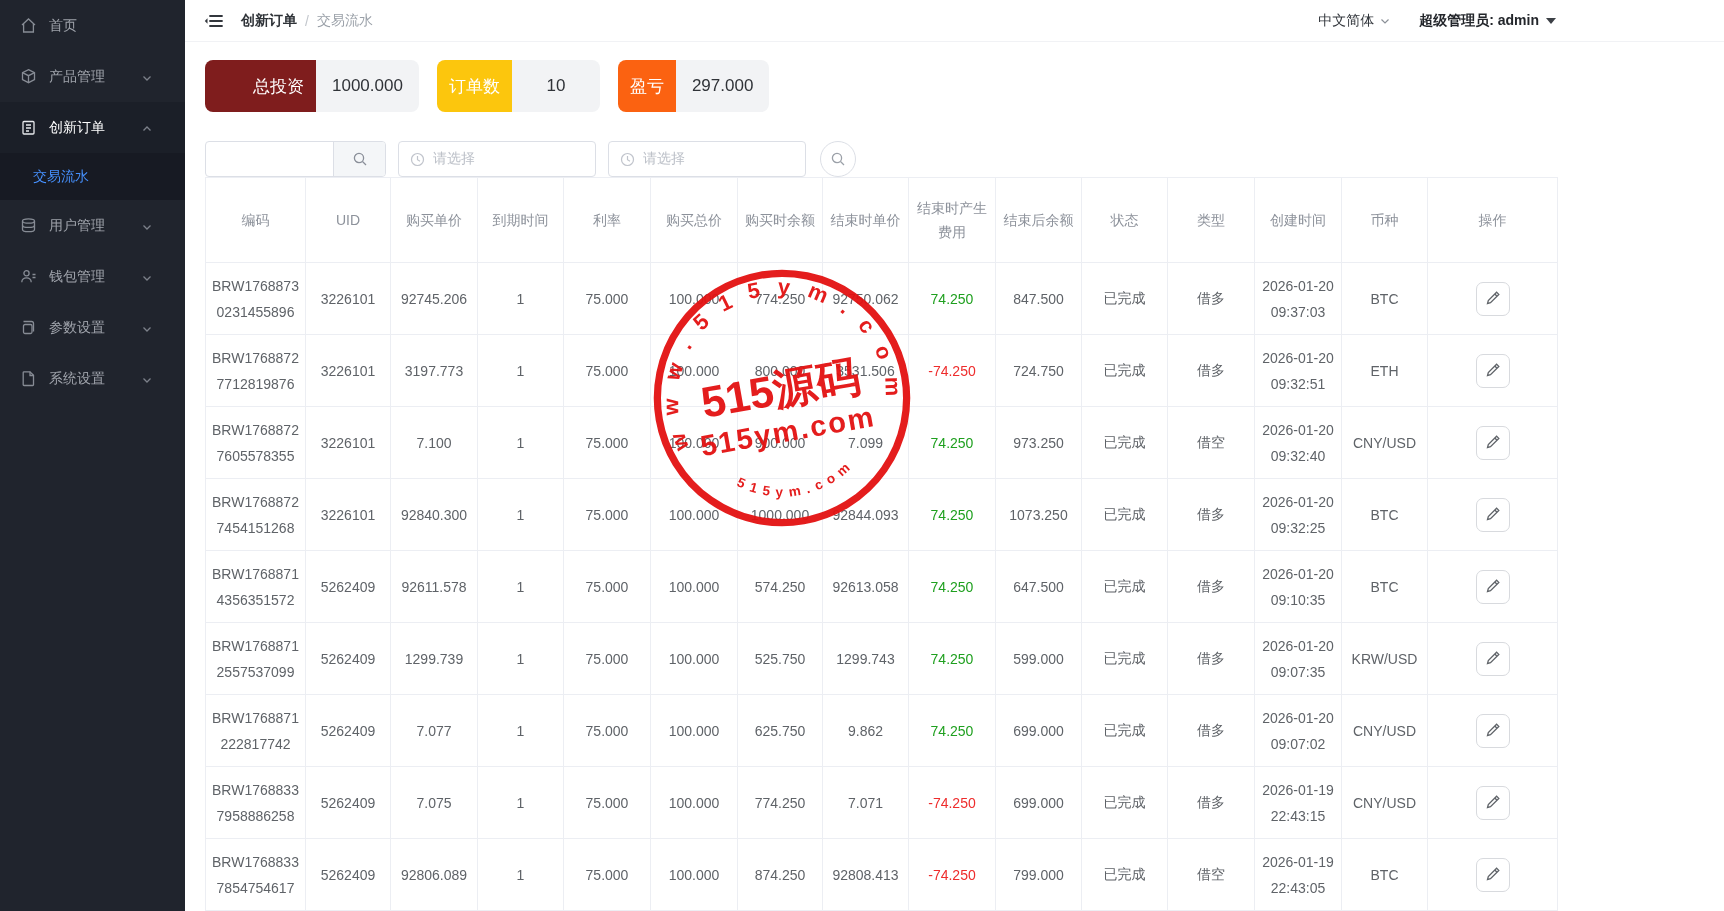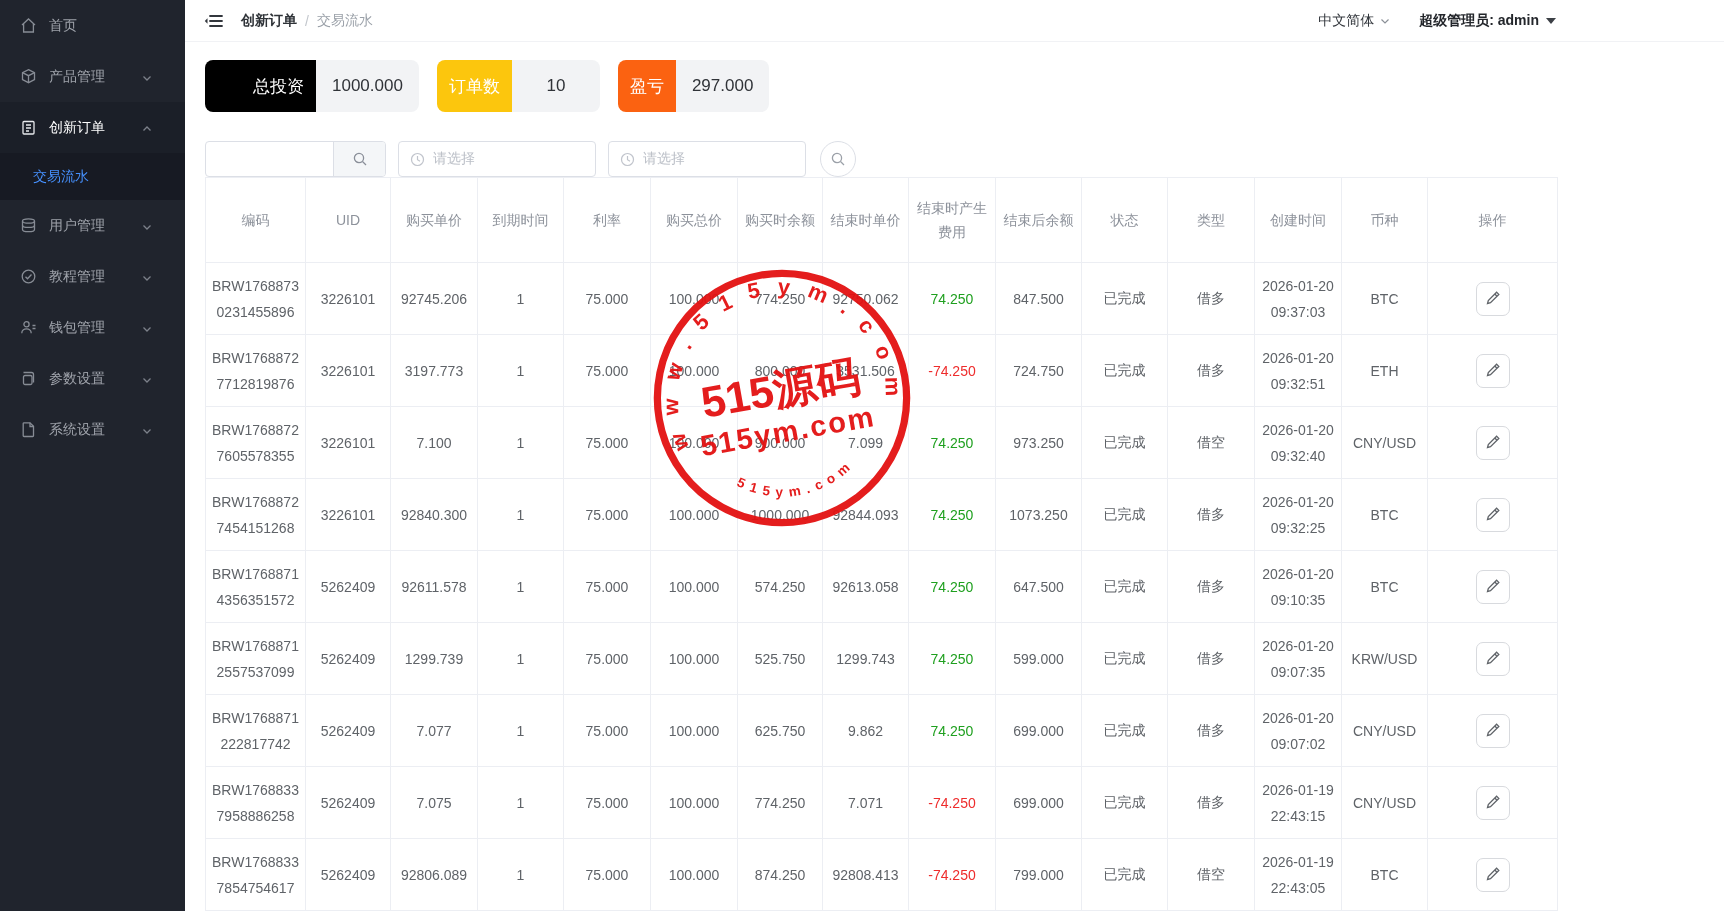--- a/index.html
+++ b/index.html
@@ -133,34 +133,20 @@
     <span class="s-label">用户管理</span>
     <span class="chev">
       <svg width="12" height="12" viewBox="0 0 12 12" fill="none" stroke-width="1.3">
           <path d="M2.5 4.5L6 8l3.5-3.5"></path>
         </svg>
     </span>
   </div>
   <div class="side-item">
     <span class="s-icon">
       <svg width="17" height="17" viewBox="0 0 17 17" fill="none" stroke-width="1.3">
-          <circle cx="8.5" cy="8.5" r="6.3"></circle>
-          <path d="M5.5 8.7l2 2 4-4.2"></path>
-        </svg>
-    </span>
-    <span class="s-label">教程管理</span>
-    <span class="chev">
-      <svg width="12" height="12" viewBox="0 0 12 12" fill="none" stroke-width="1.3">
-          <path d="M2.5 4.5L6 8l3.5-3.5"></path>
-        </svg>
-    </span>
-  </div>
-  <div class="side-item">
-    <span class="s-icon">
-      <svg width="17" height="17" viewBox="0 0 17 17" fill="none" stroke-width="1.3">
           <circle cx="6.5" cy="5.2" r="2.6"></circle>
           <path d="M1.8 14.2c0-2.6 2.1-4.3 4.7-4.3s4.7 1.7 4.7 4.3"></path>
           <path d="M12.5 6.5h3M12.5 9.5h3"></path>
         </svg>
     </span>
     <span class="s-label">钱包管理</span>
     <span class="chev">
       <svg width="12" height="12" viewBox="0 0 12 12" fill="none" stroke-width="1.3">
           <path d="M2.5 4.5L6 8l3.5-3.5"></path>
         </svg>
@@ -224,21 +210,21 @@
         <span>超级管理员: admin</span>
         <span class="caret-down"></span>
       </div>
     </div>
   </header>
 
   <div class="content">
 
     <div class="stats-row">
       <div class="stat-card">
-        <span class="stat-label" style="background: #000000; padding-left: 48px;">总投资</span>
+        <span class="stat-label" style="background: #7f1d1d; padding-left: 48px;">总投资</span>
         <span class="stat-value">1000.000</span>
       </div>
       <div class="stat-card">
         <span class="stat-label" style="background: rgb(252, 198, 13);">订单数</span>
         <span class="stat-value">10</span>
       </div>
       <div class="stat-card">
         <span class="stat-label" style="background: rgb(251, 98, 17);">盈亏</span>
         <span class="stat-value">297.000</span>
       </div>

